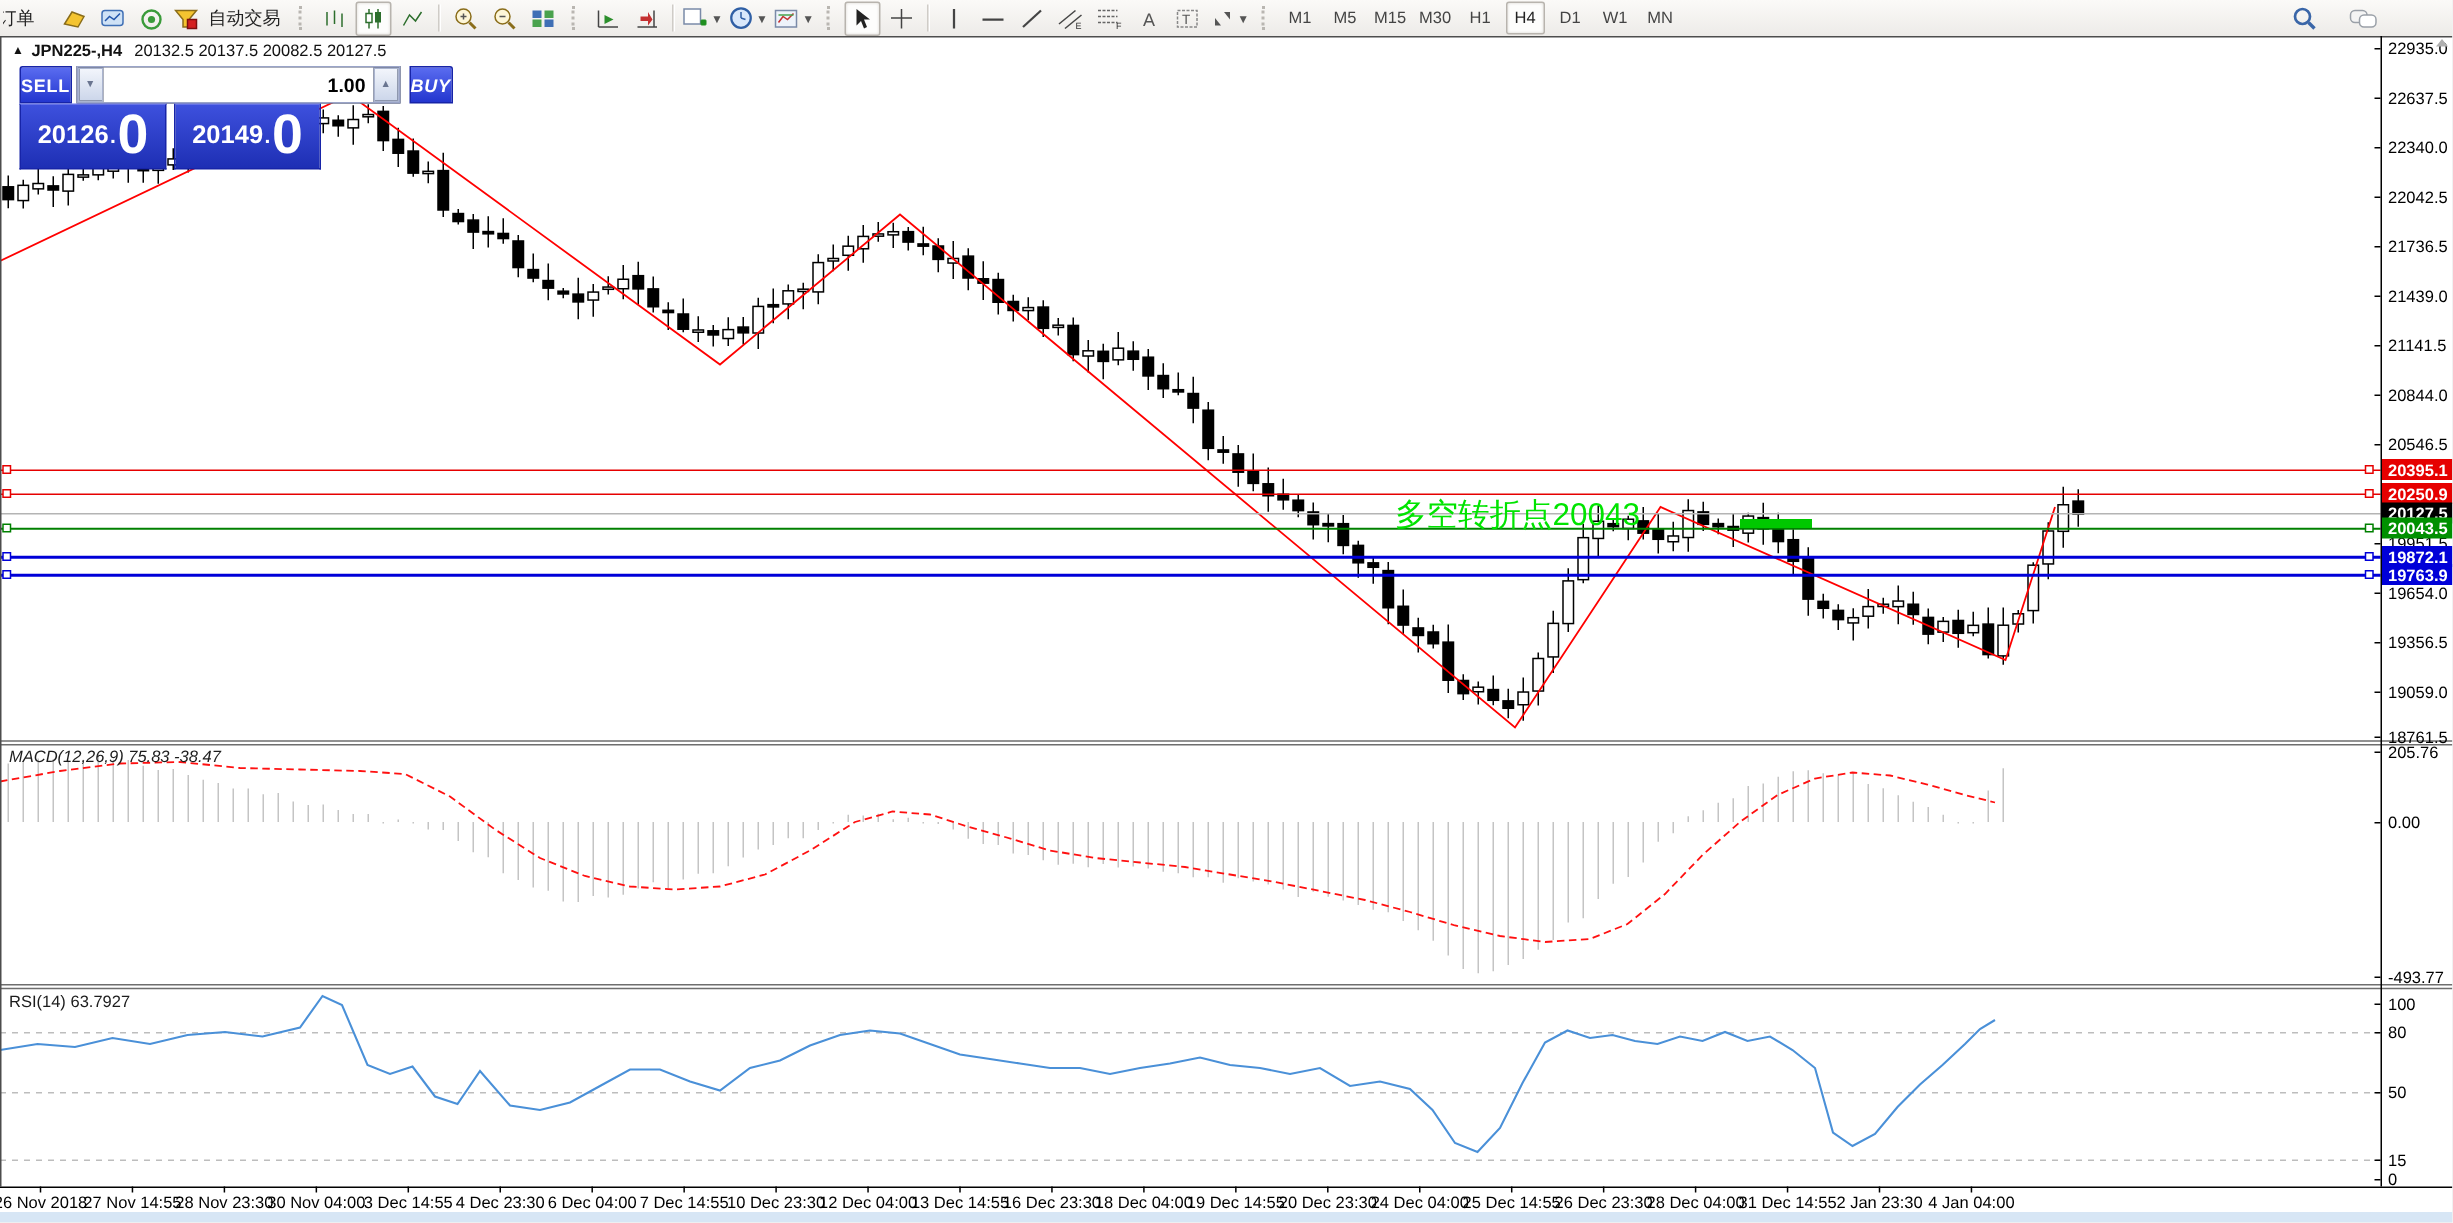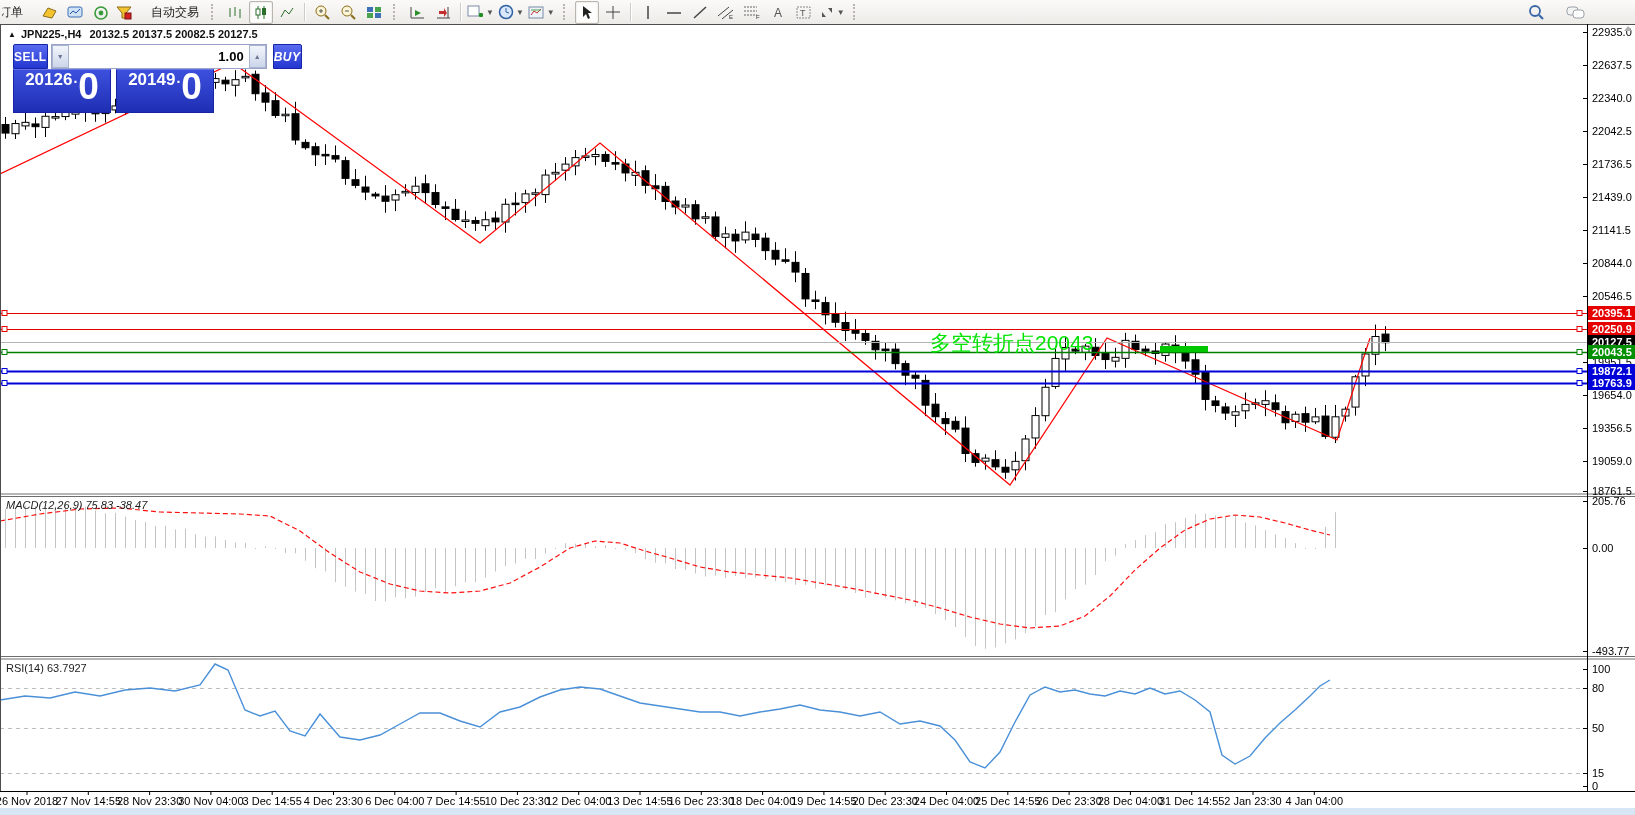--- a/index.html
+++ b/index.html
@@ -8,47 +8,47 @@
   
   .toolbar{position:absolute;left:0;top:0;width:1635px;height:24px;
            background:linear-gradient(#fbfaf8,#edebe8);display:flex;align-items:center;z-index:30;}
   .tgroup{display:flex;align-items:center;height:24px;}
   .grip{width:5px;height:16px;border-left:2px dotted #b9b6b1;margin:0 4px 0 6px;}
   .sep{width:1px;height:18px;background:#cfccc7;box-shadow:1px 0 0 #fff;margin:0 4px;}
   .tbtn{display:flex;align-items:center;justify-content:center;min-width:22px;height:21px;
         margin:0 1px;border:1px solid transparent;border-radius:2px;font-size:11px;color:#333;}
   .tbtn.pressed{background:#fdfdfc;border-color:#b8b4ae;box-shadow:inset 0 0 2px #d8d5d0;}
   .tbtn svg{display:block;}
-  .tlabel{font-size:12px;color:#222;margin:0 4px 0 18px;white-space:nowrap;}
+  .tlabel{font-size:12px;color:#222;margin:0 4px 0 6px;white-space:nowrap;}
   .clip-label{width:32px;overflow:hidden;height:16px;}
   .clip-label span{display:inline-block;margin-left:-26px;font-size:12px;color:#222;white-space:nowrap;}
   .tf{min-width:24px;height:20px;display:flex;align-items:center;justify-content:center;
       font-size:11px;color:#444;margin:0 2px;border:1px solid transparent;border-radius:2px;}
   .tf.pressed{background:#fdfdfc;border-color:#b8b4ae;box-shadow:inset 0 0 2px #d8d5d0;color:#222;}
   .caret{font-size:8px;color:#555;margin-left:2px;}
   .right-icons{margin-left:auto;margin-right:46px;display:flex;align-items:center;gap:14px;}
   
   .chart-title{position:absolute;left:8px;top:28px;font-size:11px;font-weight:bold;color:#111;z-index:10;}
   .chart-title .tri{font-size:8px;margin-right:5px;position:relative;top:-1px;}
-  .chart-title .ohlc{margin-left:8px;font-weight:bold;}
+  .chart-title .ohlc{margin-left:8px;font-weight:normal;}
   
   .trade-panel{position:absolute;left:13px;top:44px;width:201px;height:69px;z-index:12;font-weight:bold;}
   .tp-row1{display:flex;height:25px;}
   .btn-blue{background:linear-gradient(#5a6cf0,#2336cf);border:1px solid #1724a8;color:#fff;
             display:flex;align-items:center;justify-content:center;font-size:12px;letter-spacing:.5px;}
   .sell-btn{width:50px;border-radius:2px 0 0 0;text-align:center;}
   .buy-btn{width:44px;margin-left:6px;border-radius:0 2px 0 0;font-style:italic;}
   .lot-group{display:flex;flex:1;border:1px solid #9aa4c8;background:#0f172a;}
   .spin{width:15px;background:linear-gradient(#f2f5fb,#ccd6ea);border:1px solid #aab4cf;
         display:flex;align-items:center;justify-content:center;font-size:7px;color:#6a7590;}
   .lot-input{flex:1;border:none;outline:none;font:bold 13px "Liberation Sans",sans-serif;
              text-align:right;padding:0 5px 0 0;color:#000;min-width:0;}
   .tp-row2{display:flex;height:44px;margin-top:0;}
   .price-box{flex:1;background:linear-gradient(#3d50dd,#1e2fb4);border:1px solid #1724a8;
-             border-top:1px solid #6572e8;color:#fff;display:flex;align-items:flex-start;
+             border-top:1px solid #6572e8;color:#fff;display:flex;align-items:center;
              justify-content:center;padding-bottom:3px;}
   .price-box + .price-box{margin-left:5px;}
   .p-small{font-size:17px;line-height:20px;}
   .p-dot{font-size:14px;margin:0 1px;}
   .p-big{font-size:37px;line-height:33px;font-weight:bold;}
   
   .ind-label{position:absolute;left:6px;font-size:11px;color:#1c1c1c;z-index:10;}
   .annotation{position:absolute;font-weight:normal;font-size:21px;z-index:11;white-space:nowrap;
               font-family:"Liberation Sans",sans-serif;}
   .bottom-strip{position:absolute;left:0;top:808px;width:1635px;height:7px;background:#d7e6f5;z-index:5;}
@@ -792,20 +792,31 @@
       </div>
       <div class="tbtn">
         <svg width="16" height="15">
             <polygon points="3,12 3,7 7,12" fill="#555"></polygon>
             <polygon points="13,3 13,8 9,3" fill="#555"></polygon>
           </svg>
         <span class="caret">▼</span>
       </div>
     </div>
     <div class="grip"></div>
+    <div class="tgroup" id="tf-group">
+        <div class="tf">M1</div>
+        <div class="tf">M5</div>
+        <div class="tf">M15</div>
+        <div class="tf">M30</div>
+        <div class="tf">H1</div>
+        <div class="tf pressed">H4</div>
+        <div class="tf">D1</div>
+        <div class="tf">W1</div>
+        <div class="tf">MN</div>
+      </div>
     <div class="right-icons">
       <div class="tbtn">
         <svg width="17" height="17">
             <circle cx="7" cy="7" r="5" fill="none" stroke="#3a66a8" stroke-width="1.8"></circle>
             <line x1="11" y1="11" x2="15" y2="15" stroke="#3a66a8" stroke-width="2.2"></line>
           </svg>
       </div>
       <div class="tbtn">
         <svg width="20" height="16">
             <rect x="1" y="3" width="11" height="8" rx="3" fill="#f4f4f4" stroke="#9aa0a8"></rect>

